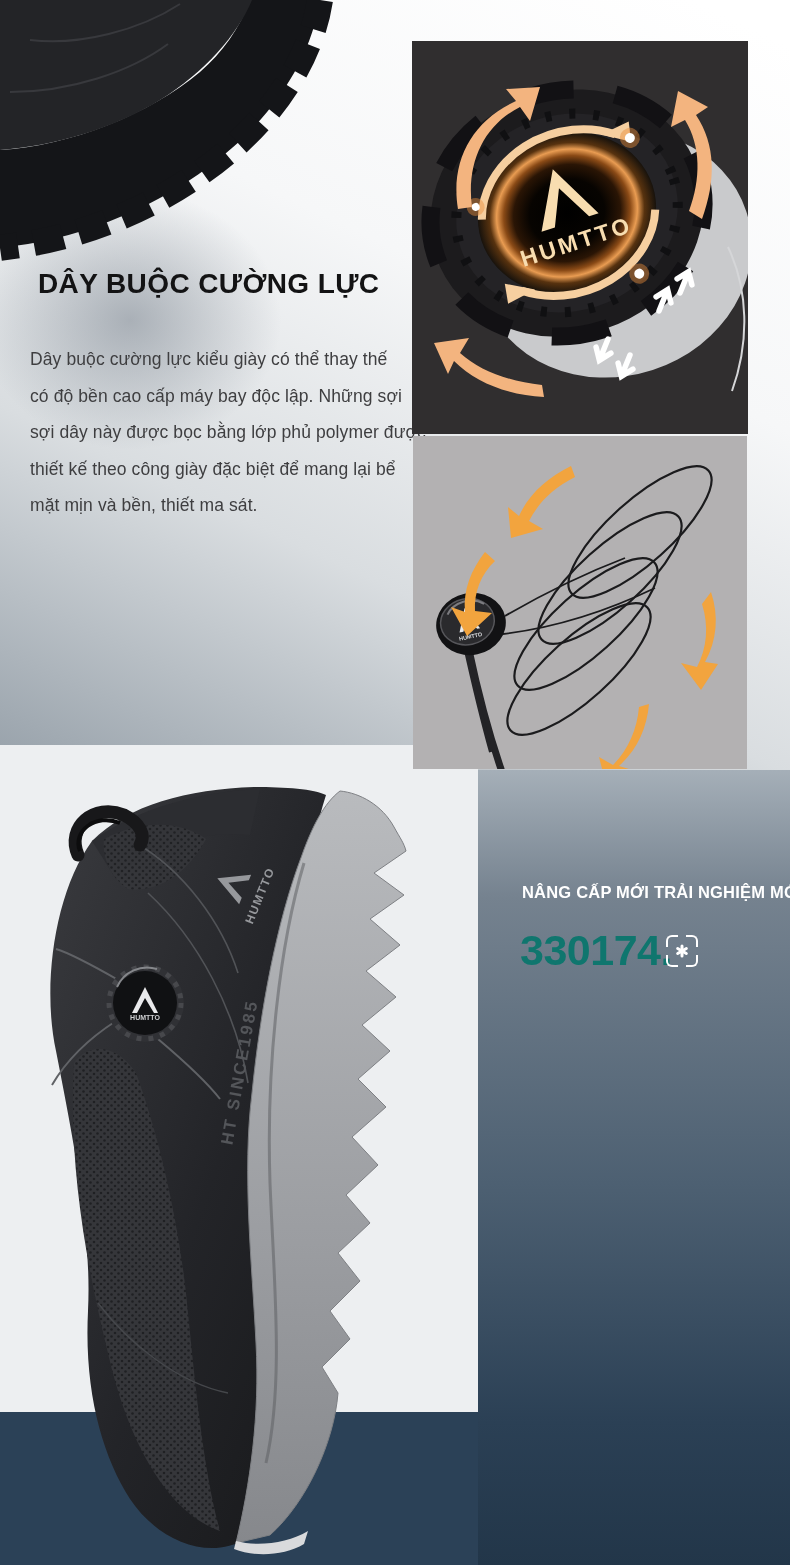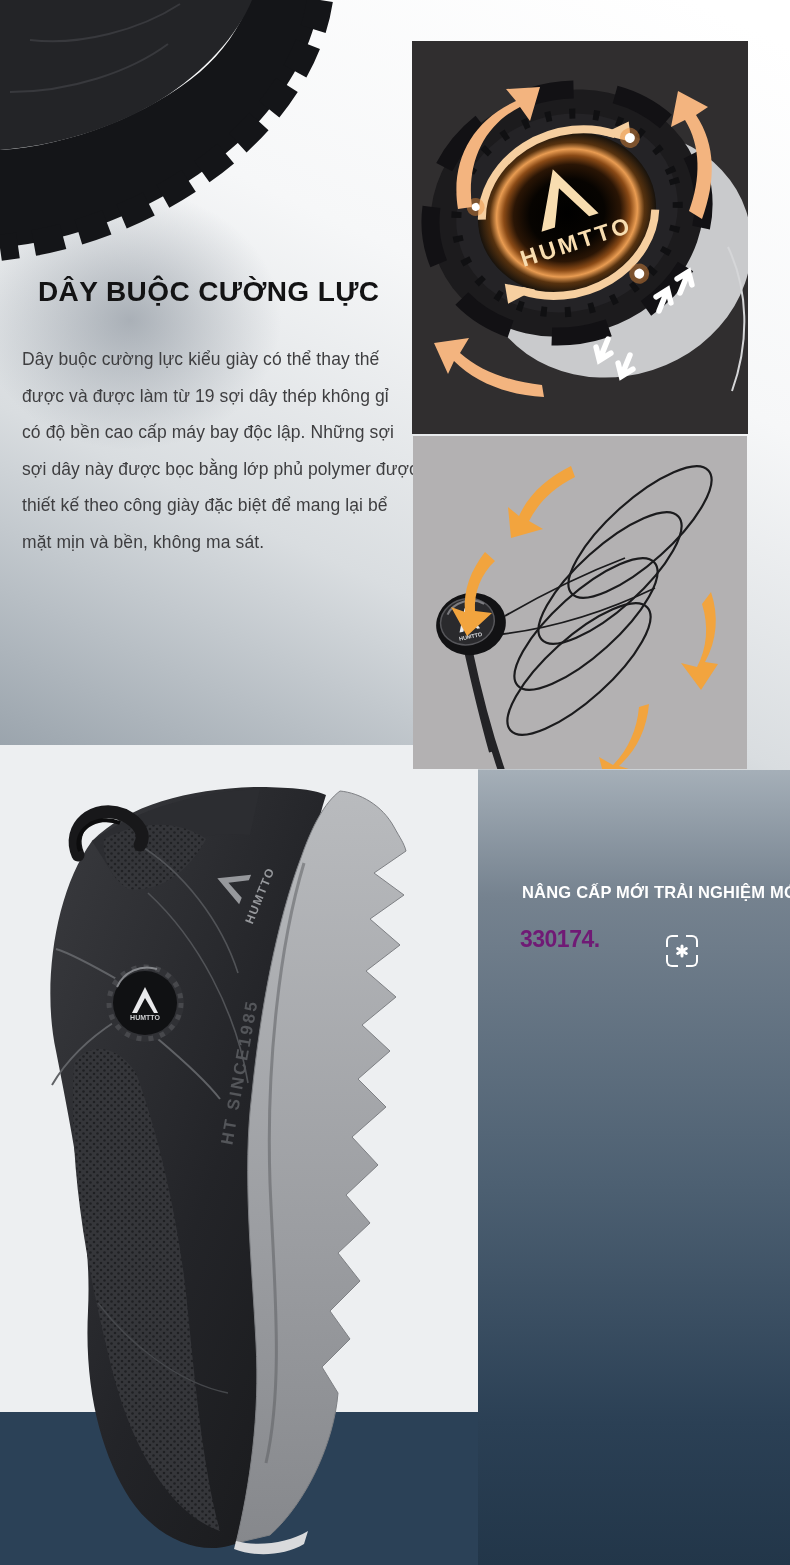--- a/index.html
+++ b/index.html
@@ -35,36 +35,36 @@
   .panel-dial{
     position:absolute;left:412px;top:41px;width:336px;height:393px;
     background:#302e2f;overflow:hidden;
   }
   .panel-coil{
     position:absolute;left:413px;top:436px;width:334px;height:333px;
     background:#b3b1b2;overflow:hidden;
   }
   
   .feature-heading{
-    position:absolute;left:38px;top:276px;width:400px;
+    position:absolute;left:38px;top:268px;width:400px;
     font-size:28px;font-weight:bold;color:#131314;letter-spacing:.4px;
   }
   .feature-paragraph{
-    position:absolute;left:22px;top:341px;width:395px;
+    position:absolute;left:30px;top:341px;width:395px;
     font-size:17.5px;color:#3e3e40;letter-spacing:.1px;
   }
   .feature-paragraph .pline{line-height:36.6px;white-space:nowrap;}
   
   .promo-label{
     position:absolute;left:522px;top:883px;width:260px;
     font-size:16.5px;font-weight:bold;color:#ffffff;letter-spacing:.2px;white-space:nowrap;
   }
   .model-number{
     position:absolute;left:520px;top:926px;
-    font-size:23px;font-weight:bold;color:#701a75;letter-spacing:-.5px;
+    font-size:43px;font-weight:bold;color:#0f766e;letter-spacing:-.5px;
   }
   .focus-icon{position:absolute;left:666px;top:935px;width:32px;height:32px;}
   .focus-icon .c{position:absolute;width:10px;height:10px;border:0 solid #fff;}
   .focus-icon .tl{left:0;top:0;border-left-width:2.5px;border-top-width:2.5px;border-top-left-radius:6px;}
   .focus-icon .tr{right:0;top:0;border-right-width:2.5px;border-top-width:2.5px;border-top-right-radius:6px;}
   .focus-icon .bl{left:0;bottom:0;border-left-width:2.5px;border-bottom-width:2.5px;border-bottom-left-radius:6px;}
   .focus-icon .br{right:0;bottom:0;border-right-width:2.5px;border-bottom-width:2.5px;border-bottom-right-radius:6px;}
   .focus-icon .bar{position:absolute;left:50%;top:50%;width:3px;height:13px;background:#fff;border-radius:2px;}
   .b0{transform:translate(-50%,-50%) rotate(0deg);}
   .b1{transform:translate(-50%,-50%) rotate(60deg);}
@@ -89,25 +89,24 @@
              C70,146 150,114 200,72 C222,53 240,28 250,0 Z" fill="#141518"></path>
     <path d="M320,0 C312,52 282,104 232,148 C175,198 100,232 28,244 L0,248" fill="none" stroke="#141518" stroke-width="26" stroke-dasharray="30 16"></path>
     <path d="M0,0 L252,0 C238,34 205,72 160,100 C115,128 55,146 0,150 Z" fill="#232427"></path>
     <path d="M30,40 C80,46 140,30 180,4" fill="none" stroke="#38393d" stroke-width="2"></path>
     <path d="M10,92 C70,92 130,72 168,44" fill="none" stroke="#38393d" stroke-width="2"></path>
   </svg>
 
   <div class="feature-heading">DÂY BUỘC CƯỜNG LỰC</div>
   <div class="feature-paragraph">
     <div class="pline">Dây buộc cường lực kiểu giày có thể thay thế</div>
-    <div class="pline">được và được làm từ 19 sợi dây thép không gỉ</div>
     <div class="pline">có độ bền cao cấp máy bay độc lập. Những sợi</div>
     <div class="pline">sợi dây này được bọc bằng lớp phủ polymer được</div>
     <div class="pline">thiết kế theo công giày đặc biệt để mang lại bể</div>
-    <div class="pline">mặt mịn và bền, không ma sát.</div>
+    <div class="pline">mặt mịn và bền, thiết ma sát.</div>
   </div>
 
   <div class="panel-dial">
     <svg width="336" height="393" viewBox="0 0 336 393">
       <defs>
         <radialGradient id="dglow">
           <stop offset="0%" stop-color="#000000"></stop>
           <stop offset="42%" stop-color="#070401"></stop>
           <stop offset="60%" stop-color="#2a1505"></stop>
           <stop offset="71%" stop-color="#8a4a16"></stop>

